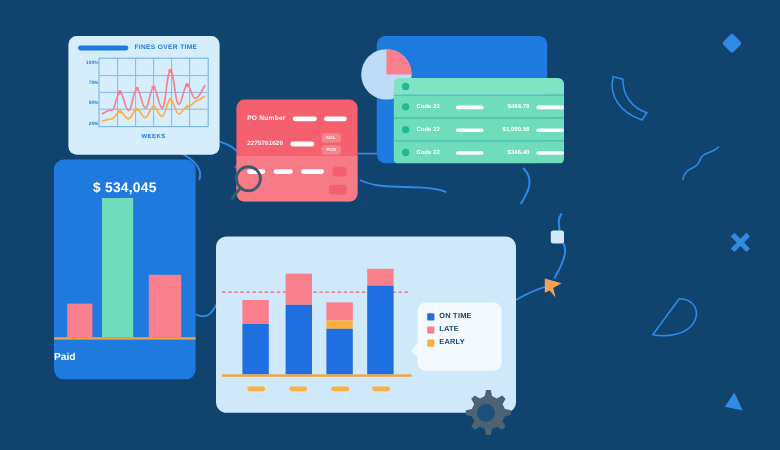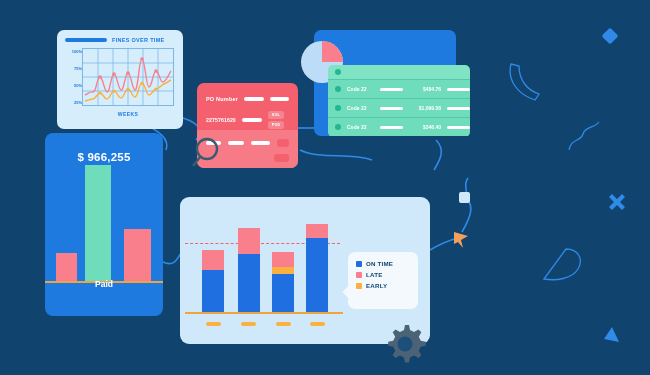--- a/index.html
+++ b/index.html
@@ -69,21 +69,21 @@
     left:378px; top:152px; width:120px; height:24px;
     background:#3f6d99; border-radius:4px; z-index:8;
     display:flex; align-items:center; justify-content:center;
   }
   #dispute-btn span { color:#ffffff; font-size:8px; font-weight:bold; letter-spacing:.2px; }
 
   
   #paid-card { left:45px; top:133px; width:118px; height:183px; background:#1f7ae0; border-radius:8px; z-index:5; }
   #paid-value { position:absolute; top:18px; width:100%; text-align:center; color:#ffffff;
                 font-size:11.5px; font-weight:bold; letter-spacing:.2px; }
-  #paid-label { position:absolute; bottom:27px; width:100%; text-align:center; color:#ffffff;
+  #paid-label { position:absolute; bottom:14px; width:100%; color:#ffffff;
                 font-size:8.5px; font-weight:bold; }
   .paid-base { position:absolute; left:0; bottom:33px; width:100%; height:2px; background:#f2a33c; }
   .paid-bar { position:absolute; bottom:35px; }
 
   
   #main-chart { left:180px; top:197px; width:250px; height:147px; background:#cfe8fa; border-radius:9px; z-index:5; }
   .mc-base { position:absolute; left:5px; bottom:30px; width:158px; height:2px; background:#f2a33c; }
   .mc-dash { position:absolute; left:5px; top:46px; width:155px; border-top:1.6px dashed #f4606e; }
   .mc-bar { position:absolute; bottom:32px; width:22px; }
   .seg-ontime { background:#1f6fe0; }
@@ -258,21 +258,21 @@
       </div>
     </div>
   </div>
   <svg class="abs" style="left:192px; top:136px; z-index:8;" width="30" height="32" viewBox="0 0 30 32">
     <circle cx="15" cy="13" r="10" fill="none" stroke="#3b5b73" stroke-width="2.4"></circle>
     <line x1="8" y1="21" x2="1" y2="30" stroke="#3b5b73" stroke-width="2.4"></line>
   </svg>
 
 
   <div class="abs" id="paid-card">
-    <div id="paid-value">$ 966,255</div>
+    <div id="paid-value">$ 534,045</div>
     <div class="paid-bar" style="left:11px; width:21px; height:28px; background:#fa7f8c;"></div>
     <div class="paid-bar" style="left:40px; width:26px; height:116px; background:#6fdcbc;"></div>
     <div class="paid-bar" style="left:79px; width:27px; height:52px; background:#fa7f8c;"></div>
     <div class="paid-base"></div>
     <div id="paid-label">Paid</div>
   </div>
 
   <div class="abs" id="main-chart">
     <div class="mc-dash"></div>
 

